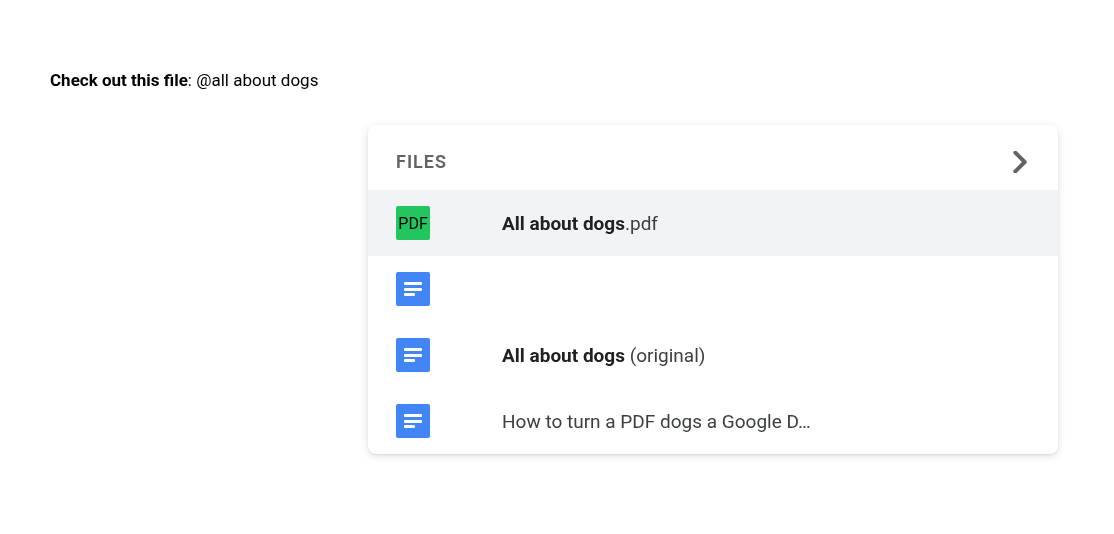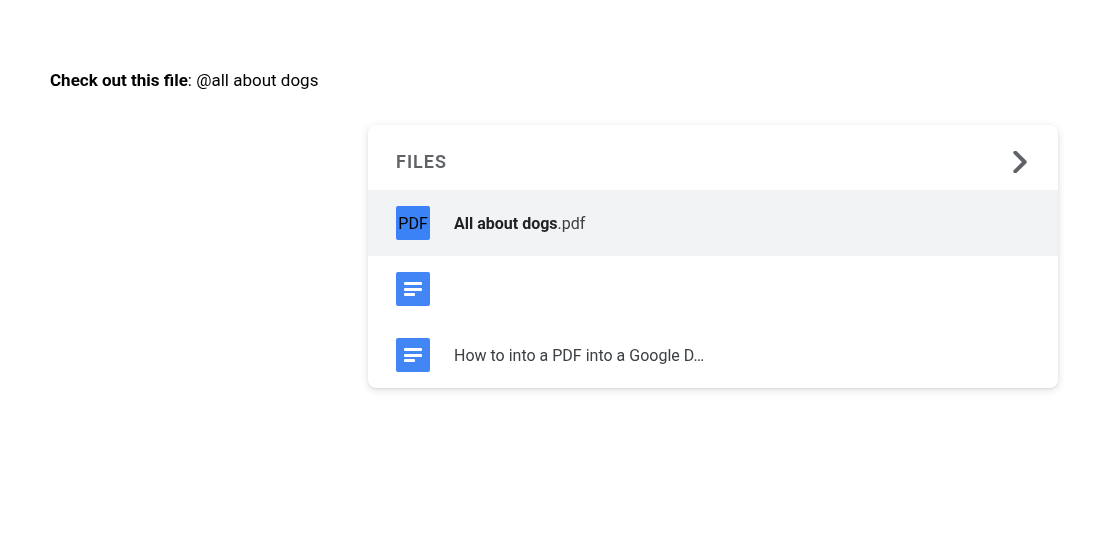--- a/index.html
+++ b/index.html
@@ -79,21 +79,21 @@
       width: 34px;
       height: 34px;
       display: flex;
       align-items: center;
       justify-content: center;
       margin-right: 24px;
       border-radius: 2px;
       flex-shrink: 0;
     }
     .file-icon.pdf {
-      background: #3b82f6;
+      background: #22c55e;
     }
     .file-icon.gdoc {
       background: #4285f4;
     }
     .gdoc-lines {
       width: 18px;
       height: 14px;
       display: flex;
       flex-direction: column;
       justify-content: space-between;
@@ -101,26 +101,27 @@
     .gdoc-lines span {
       display: block;
       height: 3px;
       background: #ffffff;
       border-radius: 1px;
     }
     .gdoc-lines span:nth-child(3) {
       width: 60%;
     }
     .file-name {
-      font-size: 16px;
+      font-size: 19px;
       color: #3c4043;
       white-space: nowrap;
       overflow: hidden;
       text-overflow: ellipsis;
       flex: 1;
+      margin-left: 48px;
     }
     .file-name .bold {
       font-weight: 700;
       color: #202124;
     }
     .file-name .normal {
       font-weight: 400;
       color: #3c4043;
     }
   </style>
@@ -161,18 +162,30 @@
       </li>
       <li class="file-item">
         <div class="file-icon gdoc">
           <div class="gdoc-lines">
               <span></span>
               <span></span>
               <span></span>
             </div>
         </div>
         <div class="file-name">
-          <span class="bold"></span><span class="normal">How to into a PDF into a Google D…</span>
+          <span class="bold">All about dogs</span><span class="normal"> (original)</span>
+        </div>
+      </li>
+      <li class="file-item">
+        <div class="file-icon gdoc">
+          <div class="gdoc-lines">
+              <span></span>
+              <span></span>
+              <span></span>
+            </div>
+        </div>
+        <div class="file-name">
+          <span class="bold"></span><span class="normal">How to turn a PDF dogs a Google D…</span>
         </div>
       </li>
     </ul>
   </div>
 </div>
 
 </body></html>

